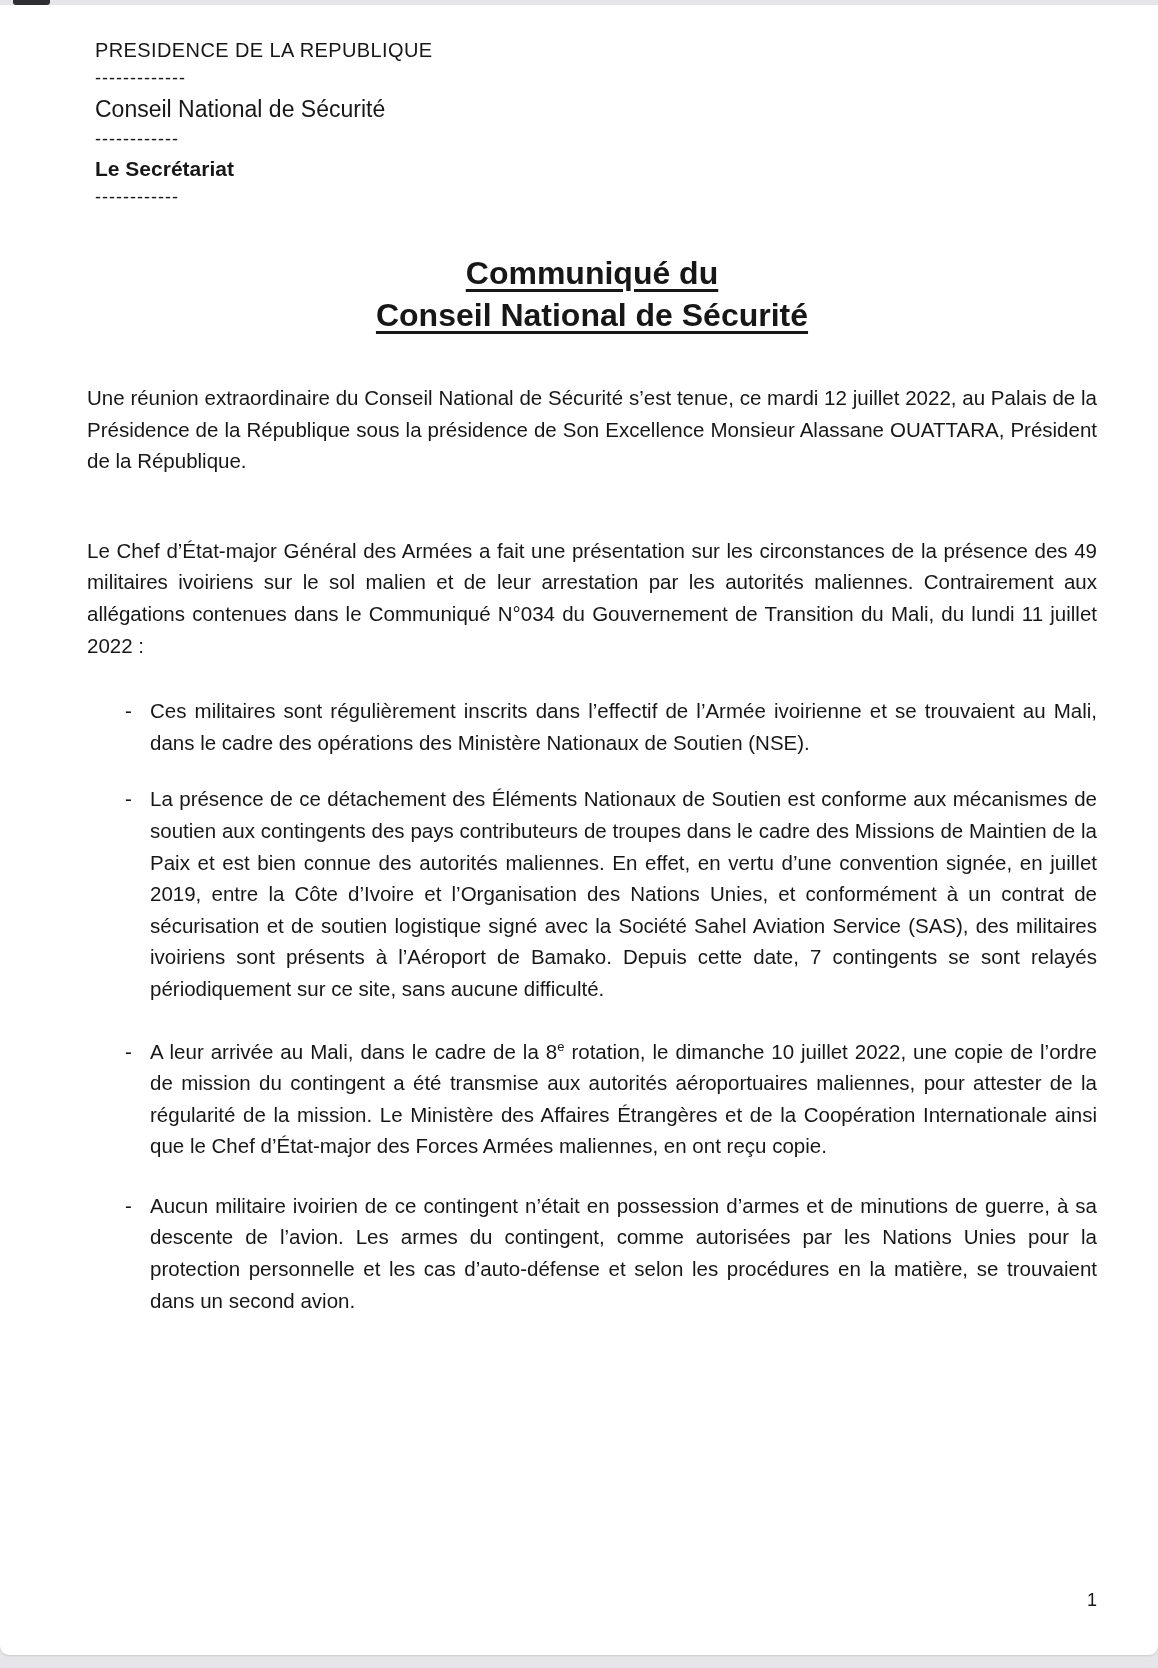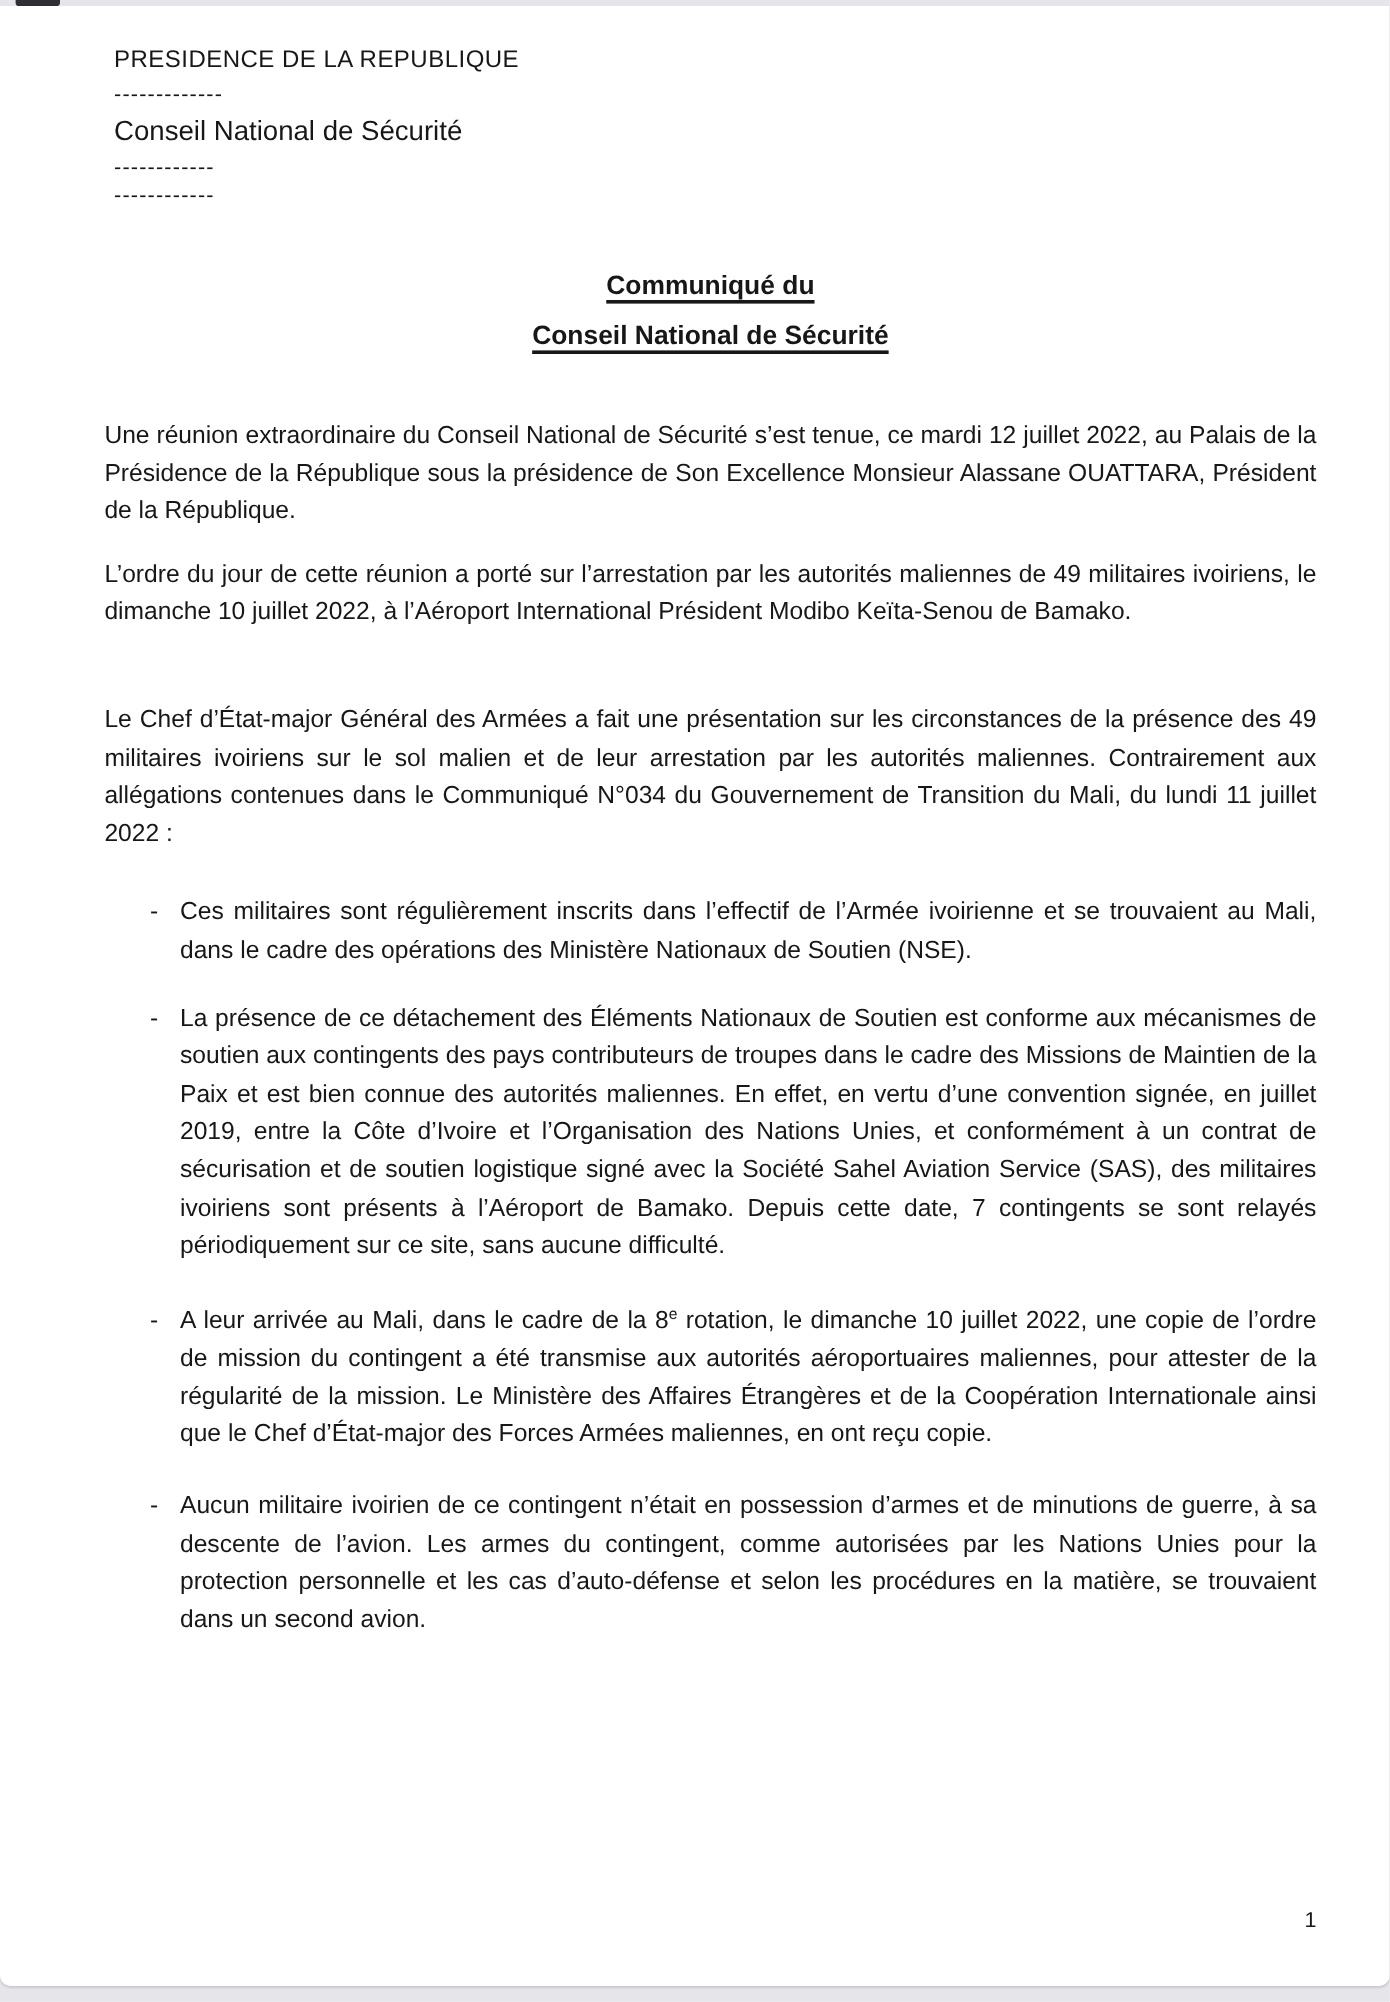--- a/index.html
+++ b/index.html
@@ -42,21 +42,21 @@
   .hl1 { font-size:20px; line-height:24px; letter-spacing:.4px; }
   .hl2 { font-size:23px; line-height:28px; margin-top:10px; }
   .hl3 { font-size:21px; line-height:25px; margin-top:10px; font-weight:bold; }
   .hsep { font-size:18px; line-height:14px; margin-top:9px; letter-spacing:1px; }
   .hr1 { font-size:18.5px; line-height:22px; }
   .hr2 { font-size:21px; line-height:26px; margin-top:4px; }
 
   
   .doc-title { margin-top:48px; text-align:center; }
   .title-line {
-    font-size:22px; line-height:42px; font-weight:bold;
+    font-size:32px; line-height:42px; font-weight:bold;
     text-decoration:underline;
     text-decoration-thickness:2.5px;
     text-underline-offset:5px;
   }
 
   
   .body-text { font-size:20.5px; line-height:31.6px; text-align:justify; }
   .para { margin:0; }
   .para-1 { margin-top:46px; }
   .para-2 { margin-top:21px; }
@@ -84,32 +84,32 @@
 
   <div class="page">
     <div class="page-inner">
 
       <div class="doc-header">
         <div class="header-left">
           <div class="hl1">PRESIDENCE DE LA REPUBLIQUE</div>
           <div class="hsep">-------------</div>
           <div class="hl2">Conseil National de Sécurité</div>
           <div class="hsep">------------</div>
+          <div class="hl3">Le Secrétariat</div>
           <div class="hsep">------------</div>
         </div>
       </div>
 
       <div class="doc-title">
         <div class="title-line">Communiqué du</div>
         <div class="title-line">Conseil National de Sécurité</div>
       </div>
 
       <div class="body-text">
         <p class="para para-1">Une réunion extraordinaire du Conseil National de Sécurité s’est tenue, ce mardi 12 juillet 2022, au Palais de la Présidence de la République sous la présidence de Son Excellence Monsieur Alassane OUATTARA, Président de la République.</p>
-        <p class="para para-2">L’ordre du jour de cette réunion a porté sur l’arrestation par les autorités maliennes de 49 militaires ivoiriens, le dimanche 10 juillet 2022, à l’Aéroport International Président Modibo Keïta-Senou de Bamako.</p>
         <p class="para para-3">Le Chef d’État-major Général des Armées a fait une présentation sur les circonstances de la présence des 49 militaires ivoiriens sur le sol malien et de leur arrestation par les autorités maliennes. Contrairement aux allégations contenues dans le Communiqué N°034 du Gouvernement de Transition du Mali, du lundi 11 juillet 2022 :</p>
 
         <div class="bullet bullet-1">
           <span class="bullet-marker">-</span>
           <span class="bullet-text">Ces militaires sont régulièrement inscrits dans l’effectif de l’Armée ivoirienne et se trouvaient au Mali, dans le cadre des opérations des Ministère Nationaux de Soutien (NSE).</span>
         </div>
 
         <div class="bullet bullet-2">
           <span class="bullet-marker">-</span>
           <span class="bullet-text">La présence de ce détachement des Éléments Nationaux de Soutien est conforme aux mécanismes de soutien aux contingents des pays contributeurs de troupes dans le cadre des Missions de Maintien de la Paix et est bien connue des autorités maliennes. En effet, en vertu d’une convention signée, en juillet 2019, entre la Côte d’Ivoire et l’Organisation des Nations Unies, et conformément à un contrat de sécurisation et de soutien logistique signé avec la Société Sahel Aviation Service (SAS), des militaires ivoiriens sont présents à l’Aéroport de Bamako. Depuis cette date, 7 contingents se sont relayés périodiquement sur ce site, sans aucune difficulté.</span>

